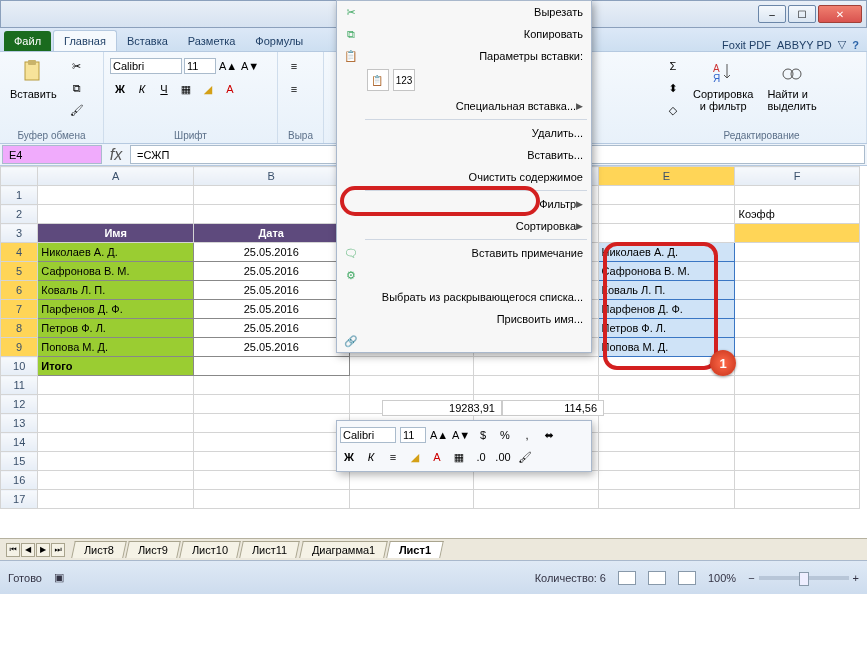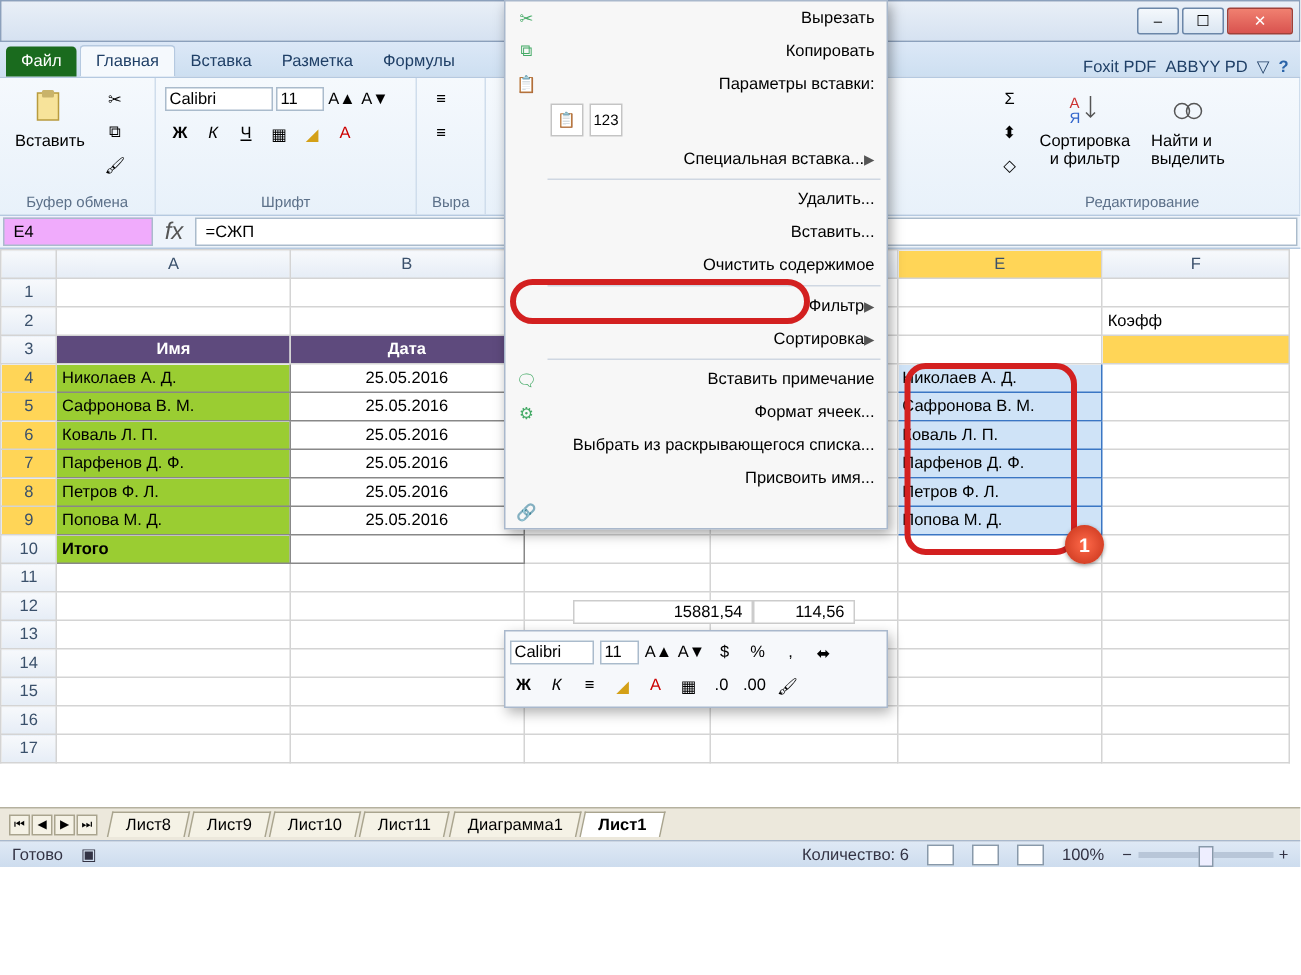--- a/index.html
+++ b/index.html
@@ -70,32 +70,32 @@
 .ctx-highlight { position: absolute; border: 4px solid #d32020; border-radius: 18px; pointer-events: none; z-index: 60; }
 
 
 .minitb { position: absolute; left: 336px; top: 420px; width: 256px; background: #f6f8fb; border: 1px solid #a9b8cc; box-shadow: 2px 3px 8px rgba(0,0,0,.3); font-size: 11px; padding: 3px; z-index: 49; }
 .minitb .r { display: flex; align-items: center; gap: 4px; height: 22px; }
 .minitb .b { width: 18px; height: 18px; display: flex; align-items: center; justify-content: center; cursor: pointer; }
 
 
 .num-overlay { position: absolute; left: 382px; top: 400px; display: flex; z-index: 48; }
 .num-overlay div { border: 1px solid #ccc; background: #fff; font-size: 11px; padding: 1px 6px; text-align: right; }
-.num-overlay .c1 { width: 120px; } .num-overlay .c2 { width: 68px; }
+.num-overlay .c1 { width: 120px; } .num-overlay .c2 { width: 102px; }
 
 
 .sheettabs { height: 22px; background: #ece8dc; border-top: 1px solid #b5b19f; display: flex; align-items: center; font-size: 11px; padding-left: 6px; gap: 2px; }
 .sheettabs .nav { display: flex; gap: 1px; margin-right: 6px; }
 .sheettabs .nav span { width: 14px; height: 14px; border: 1px solid #a9a48e; display: flex; align-items: center; justify-content: center; font-size: 8px; background: #f5f2e6; cursor: pointer; }
 .st { padding: 2px 10px; background: #f5f2e6; border: 1px solid #a9a48e; border-bottom: none; cursor: pointer; transform: skewX(-12deg); }
 .st span { display: inline-block; transform: skewX(12deg); }
 .st.active { background: #fff; font-weight: bold; }
 
 
-.status { height: 18px; background: linear-gradient(#dfe9f5,#cddcee); border-top: 1px solid #a9b8cc; display: flex; align-items: center; font-size: 11px; padding: 0 8px; color: #334; gap: 12px; }
+.status { height: 34px; background: linear-gradient(#dfe9f5,#cddcee); border-top: 1px solid #a9b8cc; display: flex; align-items: center; font-size: 11px; padding: 0 8px; color: #334; gap: 12px; }
 .status .spacer { flex: 1; }
 .status .viewbtn { width: 18px; height: 14px; border: 1px solid #89a; background: #fff; cursor: pointer; }
 .status .zoom { display: flex; align-items: center; gap: 4px; }
 .status .zslider { width: 90px; height: 4px; background: #b8c6d8; position: relative; }
 .status .zslider::after { content: ""; position: absolute; left: 45%; top: -4px; width: 8px; height: 12px; background: #eef; border: 1px solid #89a; }
 
 svg { display: block; }
 </style>
 </head>
 <body>
@@ -447,40 +447,39 @@
       <span class="lbl">Сортировка</span>
       <span class="arrow">▶</span>
     </div>
   <div class="sep"></div>
   <div class="row">
       <span class="ico-slot">🗨</span>
       <span class="lbl">Вставить примечание</span>
     </div>
   <div class="row">
       <span class="ico-slot">⚙</span>
-      <span class="lbl">Формат ячеек...</span>
     </div>
   <div class="row">
       <span class="ico-slot"></span>
       <span class="lbl">Выбрать из раскрывающегося списка...</span>
     </div>
   <div class="row">
       <span class="ico-slot"></span>
       <span class="lbl">Присвоить имя...</span>
     </div>
   <div class="row">
       <span class="ico-slot">🔗</span>
     </div>
 </div>
 
 <div class="ctx-highlight" style="left:340px; top:186px; width:200px; height:30px;"></div>
 <div class="badge" style="left:516px; top:188px">2</div>
 
 <div class="num-overlay">
-  <div class="c1">15881,54</div>
+  <div class="c1">19283,91</div>
   <div class="c2">114,56</div>
 </div>
 
 <div class="minitb">
   <div class="r">
     <input class="font-sel name" style="width: 56px;" value="Calibri">
     <input class="font-sel size" style="width: 26px;" value="11">
     <span class="b">A▲</span>
     <span class="b">A▼</span>
     <span class="b">$</span>

